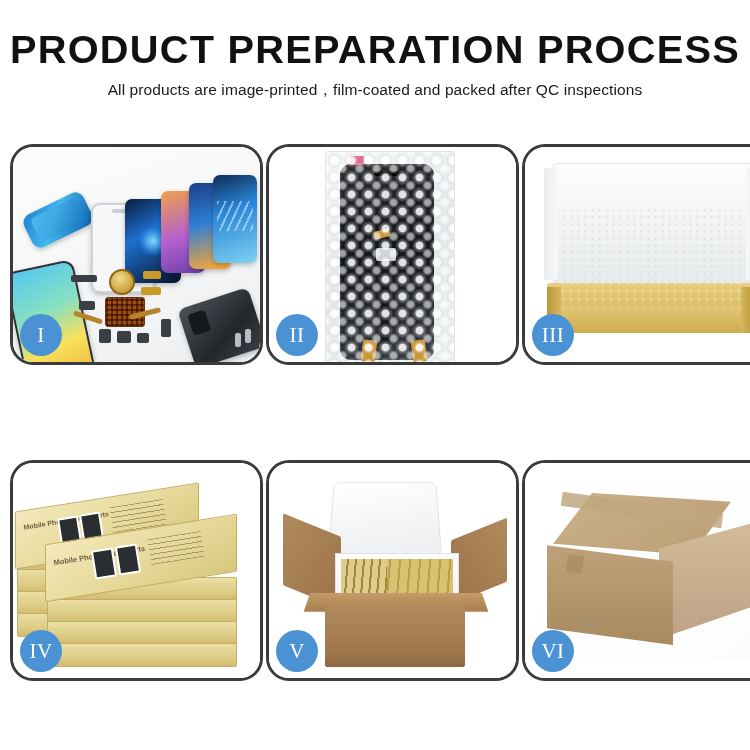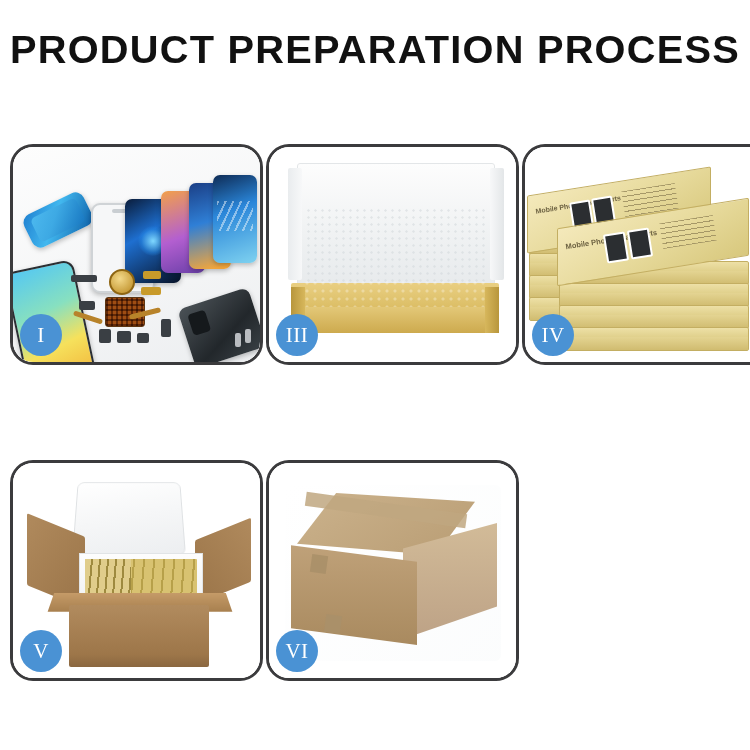--- a/index.html
+++ b/index.html
@@ -201,20 +201,21 @@
   .c-tapeside{position:absolute;left:42px;top:92px;width:16px;height:18px;background:rgba(170,144,105,.9);transform:rotate(8deg);}
   .c-tapeside2{position:absolute;left:56px;top:152px;width:16px;height:18px;background:rgba(170,144,105,.9);transform:rotate(8deg);}
   .c-wrap{position:absolute;left:16px;top:22px;width:216px;height:176px;border-radius:6px;
     background:linear-gradient(135deg,rgba(255,255,255,.20),rgba(220,230,235,.10));}
 </style>
 </head>
 <body>
 
 <div class="header">
   <div class="title">PRODUCT PREPARATION PROCESS</div>
+  <div class="subtitle">All products are image-printed，film-coated and packed after QC inspections</div>
 </div>
 
 <div class="grid">
 
   <div class="panel">
     <div class="panel-inner">
       <div class="p1-bg"></div>
 
       <div class="ph b1"></div>
       <div class="ph scr"></div>
@@ -238,20 +239,39 @@
       <div class="flex" style="left:60px;top:168px;width:30px;transform:rotate(18deg);"></div>
       <div class="flex" style="left:116px;top:164px;width:32px;transform:rotate(-14deg);"></div>
       <div class="chip" style="left:148px;top:172px;width:10px;height:18px;"></div>
       <div class="chip" style="left:222px;top:186px;width:6px;height:14px;background:#b9bcc0;"></div>
       <div class="chip" style="left:232px;top:182px;width:6px;height:14px;background:#b9bcc0;"></div>
 
       <div class="badge">I</div>
     </div>
   </div>
 
+  <div class="panel">
+    <div class="panel-inner">
+      <div class="p2-bg"></div>
+      <div class="bubblepack">
+        <div class="lcd">
+          <div class="lcd-cam"></div>
+          <div class="ribbon"></div>
+          <div class="conn"></div>
+          <div class="tapeA"></div>
+          <div class="tapeB"></div>
+          <div class="tapeC"></div>
+        </div>
+        <div class="pinklabel"></div>
+        <div class="bubbles"></div>
+        <div class="bubbles2"></div>
+      </div>
+      <div class="badge">II</div>
+    </div>
+  </div>
 
   <div class="panel">
     <div class="panel-inner">
       <div class="p3-bg"></div>
       <div class="lid"></div>
       <div class="foam"></div>
       <div class="tray"></div>
       <div class="tray-inner"></div>
       <div class="tray-face"></div>
       <div class="tray-left"></div>

